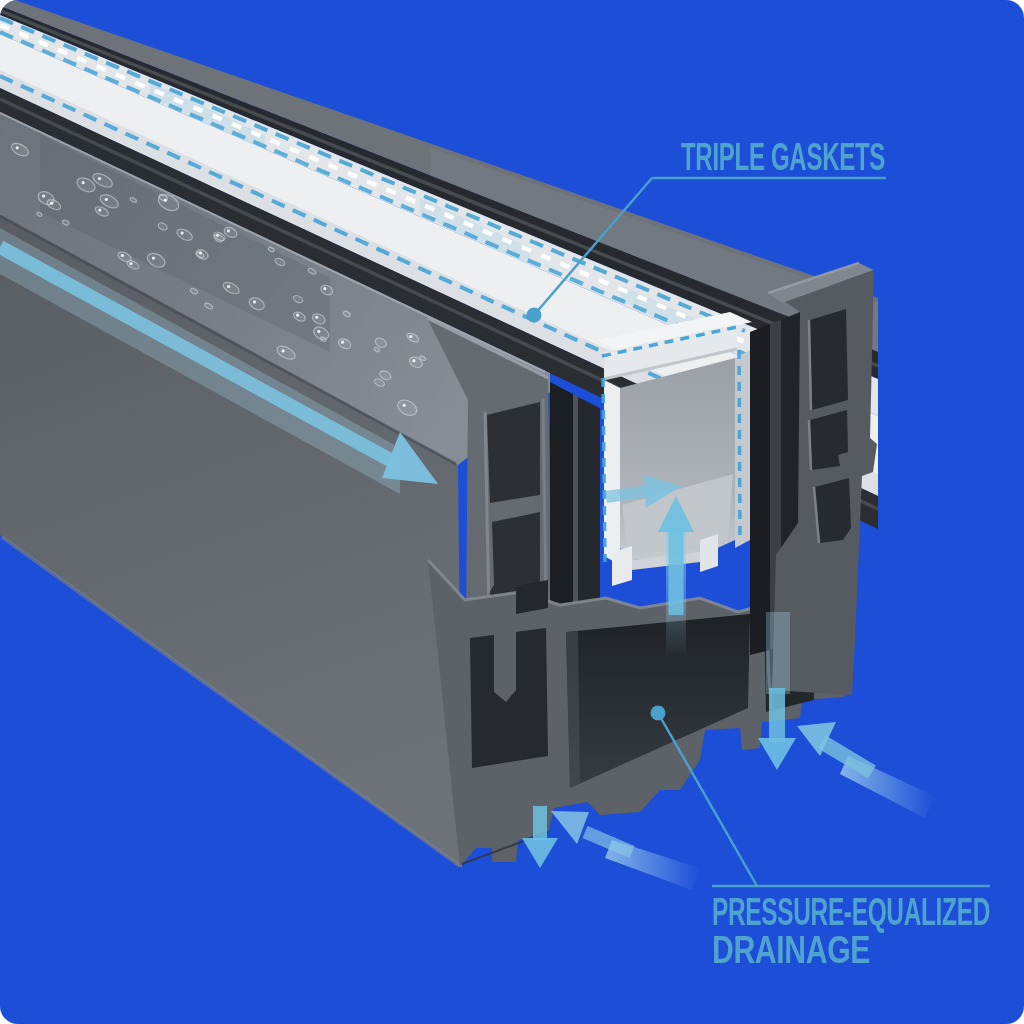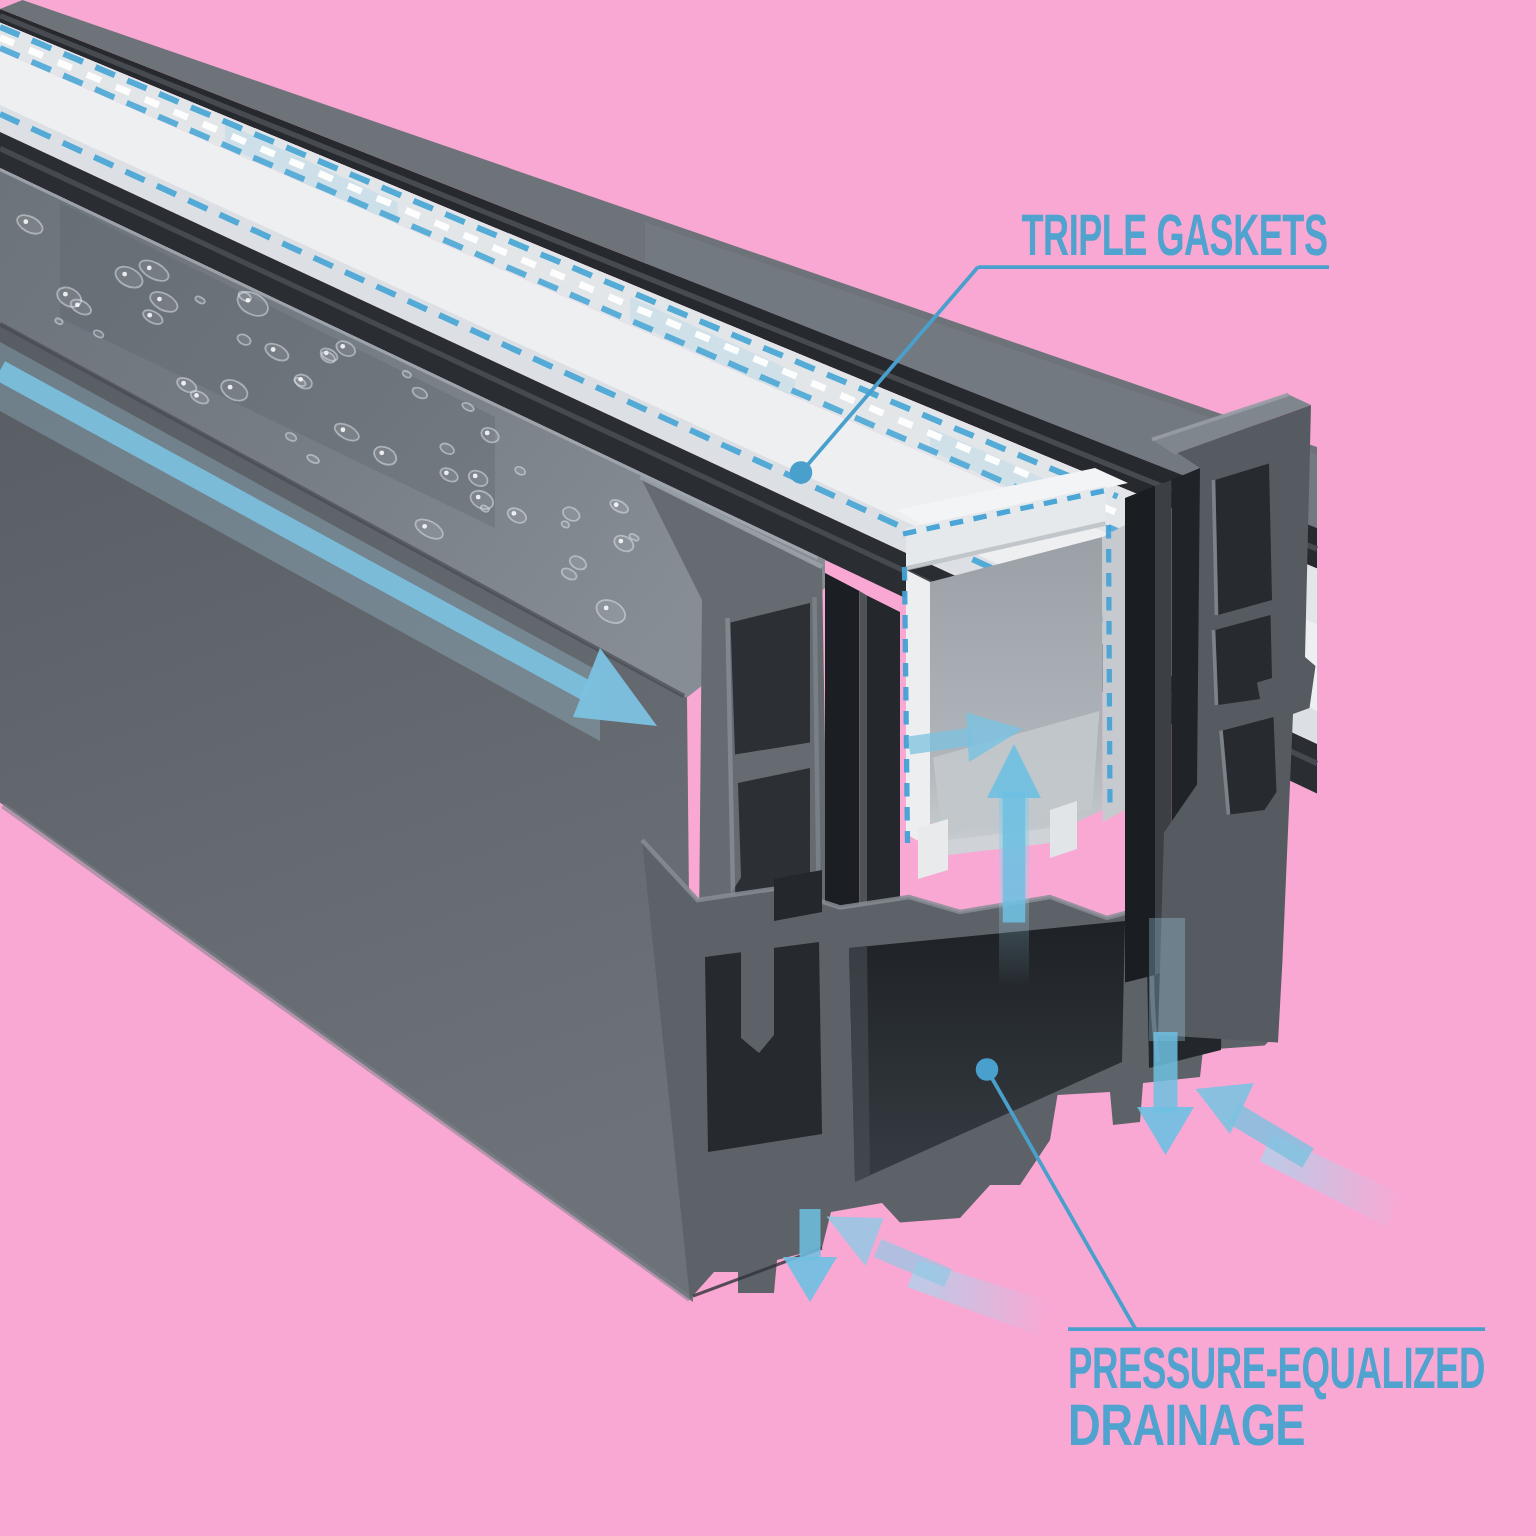--- a/index.html
+++ b/index.html
@@ -1,22 +1,23 @@
 <!DOCTYPE html>
 <html><head>
 <meta charset="utf-8">
 <style>
   html, body { margin: 0; padding: 0; background: #ffffff; }
   .stage {
     position: relative;
     width: 1024px;
     height: 1024px;
-    background: #f9a8d4;
+    background: #1d4ed8;
     overflow: hidden;
     font-family: "Liberation Sans", sans-serif;
+    border-radius: 18px;
   }
   svg { display: block; }
   .callout-text {
     font-family: "Liberation Sans", sans-serif;
     font-weight: bold;
     font-size: 39px;
     letter-spacing: -0.5px;
   }
 </style>
 </head>

